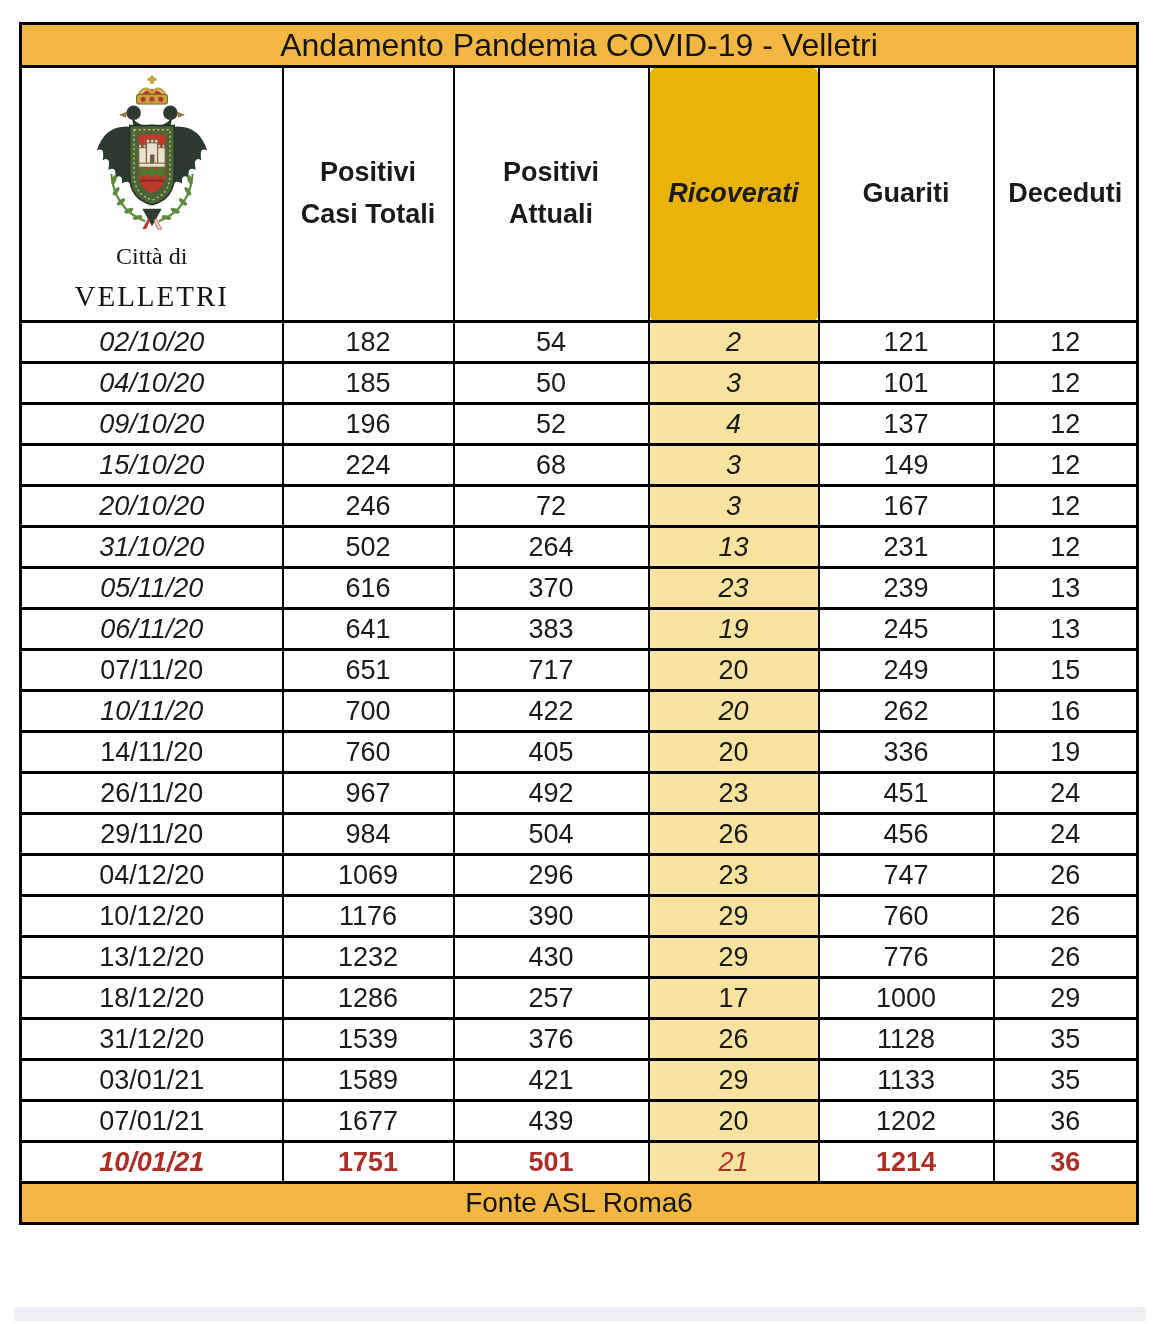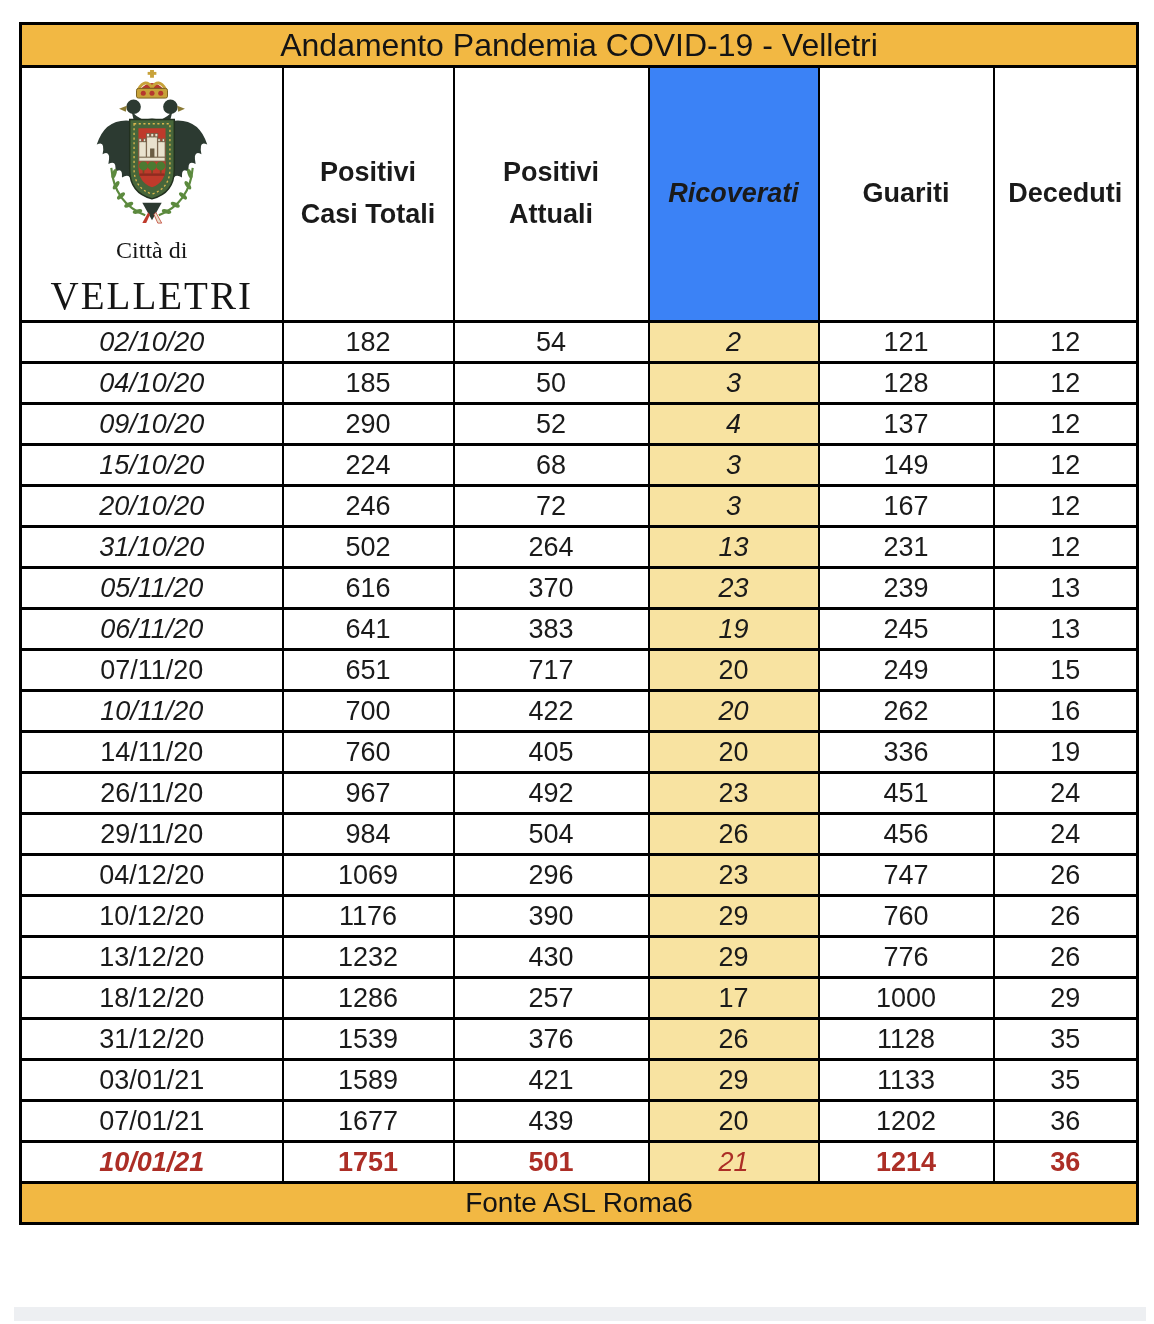--- a/index.html
+++ b/index.html
@@ -6,28 +6,28 @@
   body{width:1154px;height:1324px;position:relative;font-family:"Liberation Sans",sans-serif;color:#1a1a1a;}
   .sheet{position:absolute;left:0;top:0;width:1154px;height:936px;background:#fff;}
   .bottom-shade{position:absolute;left:14px;top:1307px;width:1132px;height:14px;background:#edeff2;}
 
   table.covid{position:absolute;left:19px;top:22px;width:1117px;border-collapse:collapse;table-layout:fixed;background:#fff;}
   table.covid{border:3px solid #000;}
   td,th{border:3px solid #000;border-left-width:2px;border-right-width:2px;vertical-align:middle;text-align:center;padding:0;}
 
   tr.title-row td{height:40px;background:#f2b843;font-size:32px;font-weight:400;letter-spacing:0px;color:#141414;}
   tr.head-row th{height:252px;font-size:27px;font-weight:700;line-height:1.55;color:#1a1a1a;background:#fff;}
-  tr.head-row th.hl{background:#3b82f6;font-style:italic;}
+  tr.head-row th.hl{background:#eab308;font-style:italic;border-radius:9px;}
   .two-line{white-space:pre-line;}
 
   th.logo-cell{vertical-align:middle;}
   .crest-wrap{display:flex;flex-direction:column;align-items:center;justify-content:center;gap:10px;}
   .crest-wrap svg{display:block;}
   .citta{font-family:"Liberation Serif",serif;font-size:24px;font-weight:400;line-height:1.1;color:#151515;}
-  .velletri{font-family:"Liberation Serif",serif;font-size:39px;font-weight:400;letter-spacing:2px;line-height:1.15;color:#151515;text-align:right;}
+  .velletri{font-family:"Liberation Serif",serif;font-size:29px;font-weight:400;letter-spacing:2px;line-height:1.15;color:#151515;text-align:right;}
 
   tr.data-row{height:41px;}
   tr.data-row td{font-size:27px;color:#1a1a1a;}
   td.hl{background:#f8e3a1;}
   td.it{font-style:italic;}
   tr.em td{color:#ac2e26;font-weight:700;}
   tr.em td.c-date{font-style:italic;}
   tr.em td.hl{font-weight:400;font-style:italic;}
 
   tr.footer-row td{height:38px;background:#f2b843;font-size:28px;font-weight:400;color:#141414;}
@@ -148,26 +148,26 @@
           <td class="c-num">54</td>
           <td class="c-num hl it">2</td>
           <td class="c-num">121</td>
           <td class="c-num">12</td>
         </tr>
         <tr class="data-row">
           <td class="c-date it">04/10/20</td>
           <td class="c-num">185</td>
           <td class="c-num">50</td>
           <td class="c-num hl it">3</td>
-          <td class="c-num">128</td>
+          <td class="c-num">101</td>
           <td class="c-num">12</td>
         </tr>
         <tr class="data-row">
           <td class="c-date it">09/10/20</td>
-          <td class="c-num">290</td>
+          <td class="c-num">196</td>
           <td class="c-num">52</td>
           <td class="c-num hl it">4</td>
           <td class="c-num">137</td>
           <td class="c-num">12</td>
         </tr>
         <tr class="data-row">
           <td class="c-date it">15/10/20</td>
           <td class="c-num">224</td>
           <td class="c-num">68</td>
           <td class="c-num hl it">3</td>

